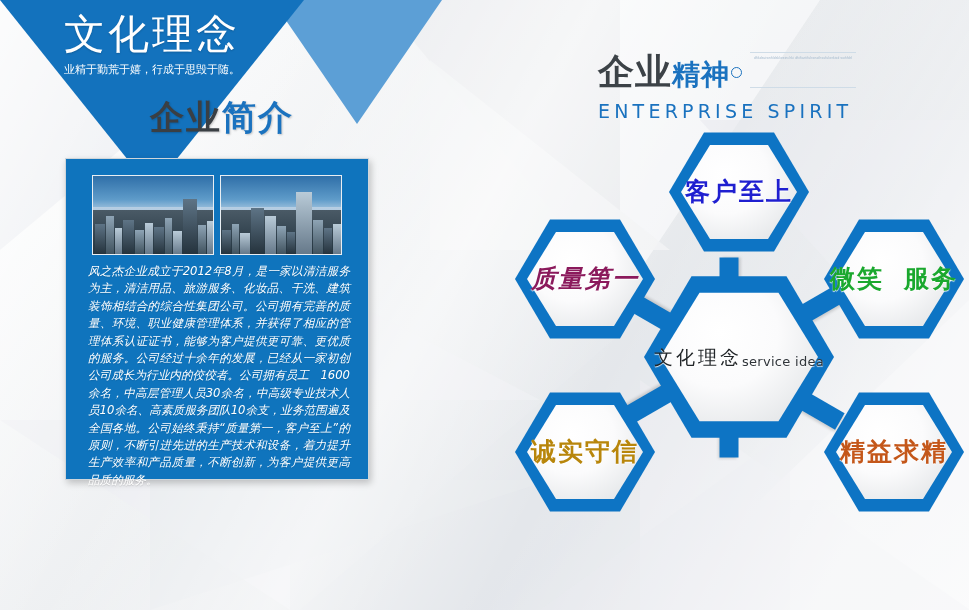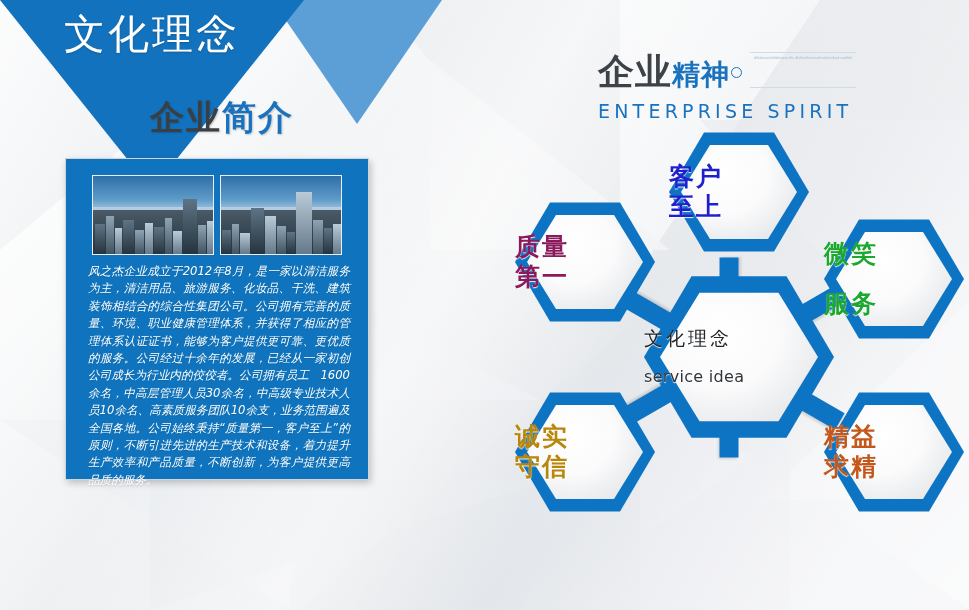--- a/index.html
+++ b/index.html
@@ -137,32 +137,32 @@
     -webkit-clip-path:polygon(25% 2%,75% 2%,100% 50%,75% 98%,25% 98%,0 50%);
     filter:drop-shadow(1px 3px 3px rgba(0,0,0,.22));
   }
   .hex .inner{
     position:absolute;inset:13px 12px;
     background:radial-gradient(ellipse at 38% 32%,#ffffff 0%,#fbfbfc 42%,#e7e9eb 78%,#d8dbde 100%);
     clip-path:polygon(25% 2%,75% 2%,100% 50%,75% 98%,25% 98%,0 50%);
     -webkit-clip-path:polygon(25% 2%,75% 2%,100% 50%,75% 98%,25% 98%,0 50%);
   }
   .hex .label{
-    position:absolute;inset:0;display:flex;flex-direction:column;
-    align-items:flex-start;justify-content:center;
+    position:absolute;inset:0;display:flex;flex-direction:row;
+    align-items:center;justify-content:center;
     font-size:25px;font-weight:700;line-height:30px;letter-spacing:2px;
     font-family:"DejaVu Sans","Liberation Sans",sans-serif;
     text-shadow:0 1px 1px rgba(255,255,255,.9);
   }
   .hex.center{width:190px;height:168px;}
   .hex.center .inner{inset:17px 16px;}
   .hex.center .label{letter-spacing:2px;}
   .c-cn{font-size:19px;font-weight:400;color:#222629;letter-spacing:3px;
     font-family:"DejaVu Sans","Liberation Sans",sans-serif;}
-  .c-en{font-size:16px;color:#30353a;margin-top:9px;letter-spacing:.3px;font-weight:400;
+  .c-en{font-size:13px;color:#30353a;margin-top:9px;letter-spacing:.3px;font-weight:400;
     font-family:"DejaVu Sans","Liberation Sans",sans-serif;}
 </style>
 </head>
 <body>
 
 <div id="poster">
 
   <div>
     <div class="facet f1"></div>
       <div class="facet f2"></div>
@@ -176,20 +176,21 @@
     <div class="facet f10"></div>
       <div class="facet f11"></div>
       <div class="facet f12"></div>
     <div class="sheen"></div>
   </div>
 
   <div class="banner-lite"></div>
   <div class="banner"></div>
   <div class="banner-text">
     <div class="bt-cn">文化理念</div>
+    <div class="bt-sub">业精于勤荒于嬉，行成于思毁于随。</div>
   </div>
 
   <div class="intro-title">
     <span class="it-dark">企业</span><span class="it-blue">简介</span>
   </div>
 
   <div class="card">
     <div class="card-photos">
       <div class="photo">
         <div class="ph-sky"></div>
@@ -285,21 +286,21 @@
 
     <div class="hex" style="left:25px;top:275px;">
       <div class="ring"></div>
       <div class="inner"></div>
       <div class="label" style="color:#b8860b;">
         <div>诚实</div>
         <div>守信</div>
       </div>
     </div>
 
-    <div class="hex" style="left:25px;top:85px;">
+    <div class="hex" style="left:25px;top:102px;font-style:italic;">
       <div class="ring"></div>
       <div class="inner"></div>
       <div class="label" style="color:#8b1a5c;">
         <div>质量</div>
         <div>第一</div>
       </div>
     </div>
   </div>
 
 </div>

